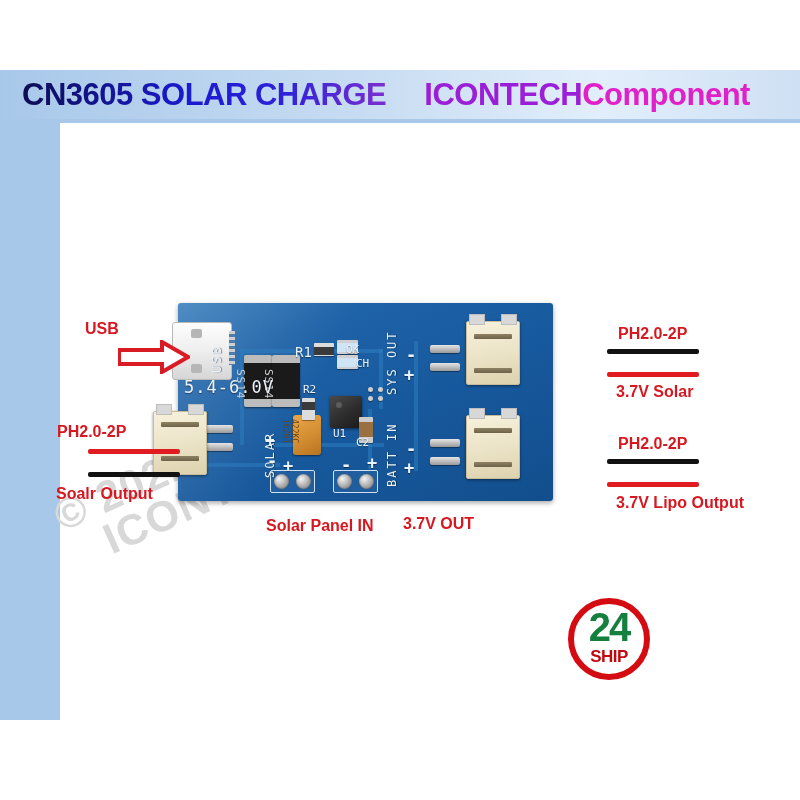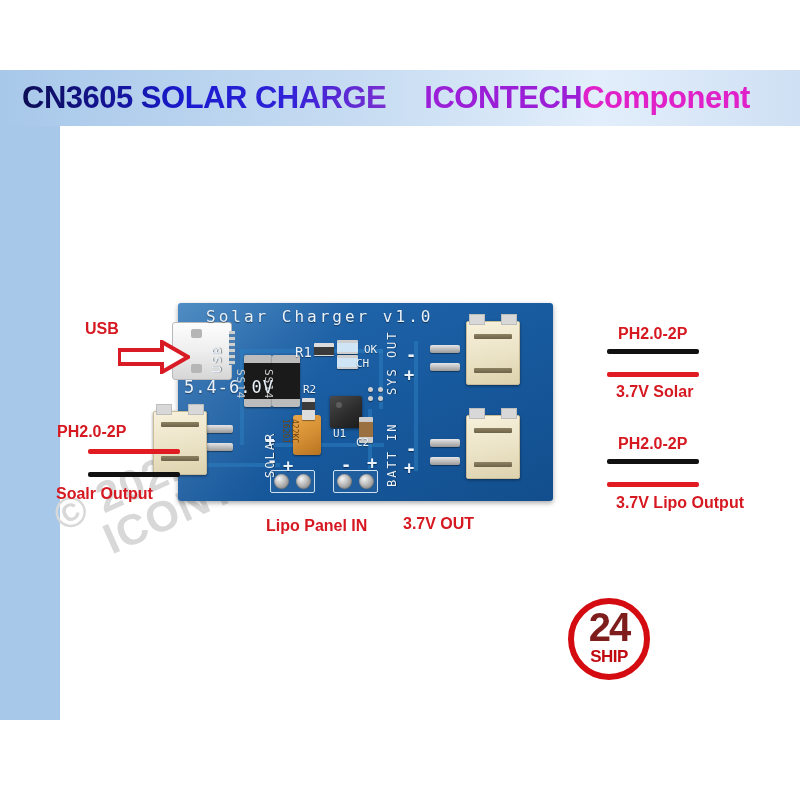--- a/index.html
+++ b/index.html
@@ -4,21 +4,21 @@
 <style>
   html,body{margin:0;padding:0;background:#fff;}
   body{width:800px;height:800px;font-family:"Liberation Sans",sans-serif;overflow:hidden;}
   #stage{position:relative;width:800px;height:800px;background:#ffffff;}
 
   
   .frame-band{position:absolute;left:0;top:70px;width:800px;height:650px;background:#a8c8ea;}
   .frame-inner{position:absolute;left:60px;top:123px;width:740px;height:597px;background:#ffffff;}
 
   
-  .header{position:absolute;left:0;top:70px;width:800px;height:56px;
+  .header{position:absolute;left:0;top:70px;width:800px;height:49px;
           background:linear-gradient(to right,#a8c8ea 0%,#c7dcf2 45%,#e2eefb 75%,#cfe0f4 100%);
           display:flex;align-items:center;}
   .title-main{font-size:31px;font-weight:bold;letter-spacing:-0.5px;margin-left:22px;
         background:linear-gradient(to right,#0d0d54 0%,#1a1ad0 45%,#2e22d8 72%,#7b2fd0 100%);
         -webkit-background-clip:text;background-clip:text;color:transparent;white-space:nowrap;}
   .title-brand{font-size:31px;font-weight:bold;letter-spacing:-0.5px;margin-left:38px;color:#9b1fd6;white-space:nowrap;}
   .title-brand .cmp{color:#e020c8;}
 
   
   .watermark{position:absolute;left:48px;top:500px;width:330px;height:130px;
@@ -40,21 +40,21 @@
   .hdr-silk{left:28px;top:4px;font-size:16px;letter-spacing:3px;}
   .volt-silk{left:6px;top:74px;font-size:17px;letter-spacing:1px;}
   .usb-silk{left:32px;top:70px;font-size:12px;letter-spacing:2px;}
   .solar-silk{left:85px;top:175px;font-size:12px;letter-spacing:2px;}
   .sysout-silk{left:207px;top:92px;font-size:12px;letter-spacing:2px;}
   .battin-silk{left:207px;top:184px;font-size:12px;letter-spacing:2px;}
   .r1-silk{left:117px;top:41px;font-size:14px;}
   .r2-silk{left:125px;top:80px;font-size:11px;}
   .u1-silk{left:155px;top:124px;font-size:11px;}
   .c2-silk{left:178px;top:133px;font-size:11px;}
-  .ok-silk{left:186px;top:40px;font-size:11px;}
+  .ok-silk{left:168px;top:40px;font-size:11px;}
   .ch-silk{left:178px;top:54px;font-size:11px;}
   .plus{font-size:17px;font-weight:bold;}
   .minus{font-size:17px;font-weight:bold;}
 
   
   .usb-port{position:absolute;left:-6px;top:19px;width:58px;height:56px;
     background:linear-gradient(180deg,#fdfdfd 0%,#efefef 48%,#d6d6d6 100%);
     border:1px solid #b9b9b9;border-radius:3px;z-index:5;}
   .usb-port .nub{position:absolute;width:11px;height:9px;background:#b6b6b6;border-radius:2px;left:18px;}
   .usb-pads{position:absolute;left:51px;top:28px;width:6px;height:34px;z-index:5;
@@ -120,21 +120,21 @@
   
   .badge{position:absolute;left:560px;top:598px;width:212px;height:82px;z-index:12;}
   .badge .ribbon{position:absolute;left:72px;top:9px;width:140px;height:64px;
     background:linear-gradient(100deg,#f7a0a0 0%,#e8ララ 0%,#e63b3b 18%,#d00d13 62%,#b80005 100%);
     border-radius:2px;}
   .badge .ribbon-txt{position:absolute;left:96px;top:13px;color:#fff;font-weight:bold;
     font-size:22px;line-height:25px;letter-spacing:.5px;text-align:left;}
   .badge .circ{position:absolute;left:8px;top:0;width:82px;height:82px;border-radius:50%;
     background:#fff;border:6px solid #d40b11;box-sizing:border-box;}
   .badge .num{position:absolute;left:14px;top:8px;width:70px;text-align:center;
-    color:#7f1d1d;font-weight:bold;font-size:40px;line-height:42px;letter-spacing:-2px;}
+    color:#15803d;font-weight:bold;font-size:40px;line-height:42px;letter-spacing:-2px;}
   .badge .hrs{position:absolute;left:6px;top:49px;width:86px;text-align:center;
     color:#c00a10;font-weight:bold;font-size:17px;letter-spacing:-0.5px;}
 </style>
 </head>
 <body>
 
 <div id="stage">
 
   <div class="frame-band"></div>
   <div class="frame-inner"></div>
@@ -155,21 +155,20 @@
 
     <div class="trace" style="left:62px;top:46px;width:4px;height:96px;"></div>
     <div class="trace" style="left:62px;top:46px;width:60px;height:4px;"></div>
     <div class="trace" style="left:145px;top:46px;width:60px;height:4px;"></div>
     <div class="trace" style="left:201px;top:46px;width:4px;height:60px;"></div>
     <div class="trace" style="left:96px;top:140px;width:110px;height:4px;"></div>
     <div class="trace" style="left:22px;top:160px;width:80px;height:4px;"></div>
     <div class="trace" style="left:190px;top:106px;width:4px;height:60px;"></div>
     <div class="trace" style="left:236px;top:38px;width:4px;height:130px;"></div>
 
-    <div class="silk hdr-silk">Solar Charger v1.0</div>
     <div class="silk volt-silk">5.4-6.0V</div>
     <div class="silk v usb-silk">USB</div>
     <div class="silk v solar-silk">SOLAR</div>
     <div class="silk v sysout-silk">SYS OUT</div>
     <div class="silk v battin-silk">BATT IN</div>
     <div class="silk r1-silk">R1</div>
     <div class="silk r2-silk">R2</div>
     <div class="silk u1-silk">U1</div>
     <div class="silk c2-silk">C2</div>
     <div class="silk ok-silk">OK</div>
@@ -272,21 +271,21 @@
   <div class="lbl" style="left:618px;top:325px;">PH2.0-2P</div>
   <div class="line black" style="left:607px;top:349px;width:92px;"></div>
   <div class="line red" style="left:607px;top:372px;width:92px;"></div>
   <div class="lbl" style="left:616px;top:383px;">3.7V Solar</div>
 
   <div class="lbl" style="left:618px;top:435px;">PH2.0-2P</div>
   <div class="line black" style="left:607px;top:459px;width:92px;"></div>
   <div class="line red" style="left:607px;top:482px;width:92px;"></div>
   <div class="lbl" style="left:616px;top:494px;">3.7V Lipo Output</div>
 
-  <div class="lbl" style="left:266px;top:517px;">Lipo Panel IN</div>
+  <div class="lbl" style="left:266px;top:517px;">Solar Panel IN</div>
   <div class="lbl" style="left:403px;top:515px;">3.7V OUT</div>
 
   <div class="badge">
     <div class="ribbon"></div>
     <div class="ribbon-txt">
       <div>READY</div>
       <div>TO SHIP</div>
     </div>
     <div class="circ"></div>
     <div class="num">24</div>

